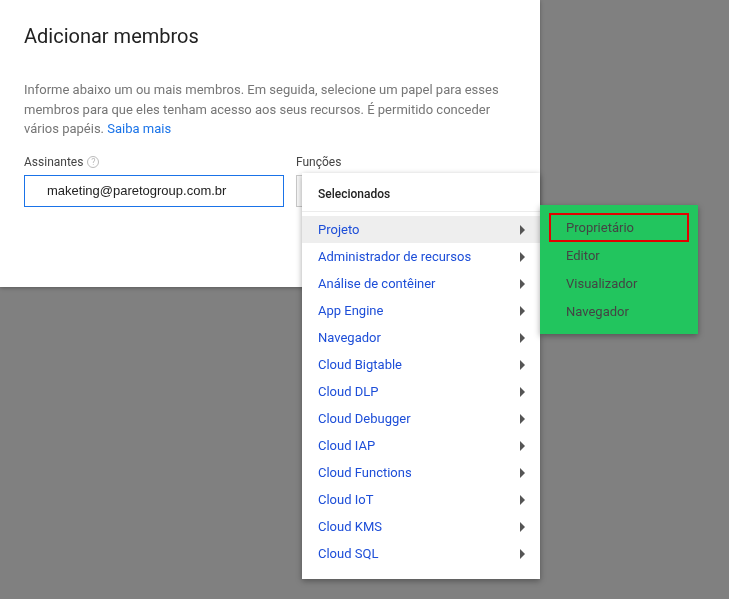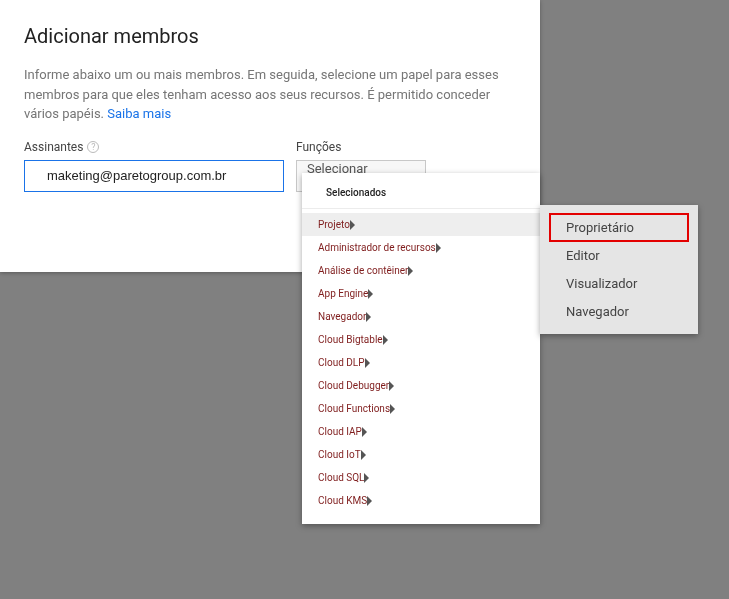--- a/index.html
+++ b/index.html
@@ -17,21 +17,21 @@
       top: 0;
       width: 540px;
       background: #fff;
       box-shadow: 0 1px 4px rgba(0,0,0,0.3);
       padding: 24px 24px 80px 24px;
     }
     .dialog-title {
       font-size: 20px;
       color: #222;
       font-weight: 400;
-      margin-bottom: 17px;
+      margin-bottom: 32px;
     }
     .dialog-desc {
       font-size: 13px;
       line-height: 1.5;
       color: #767676;
       margin-bottom: 16px;
     }
     .dialog-desc a {
       color: #1a73e8;
       text-decoration: none;
@@ -101,44 +101,45 @@
       left: 302px;
       top: 173px;
       width: 238px;
       background: #fff;
       box-shadow: 0 2px 6px rgba(0,0,0,0.35);
       display: flex;
       flex-direction: column;
       padding-bottom: 12px;
     }
     .menu-header {
-      font-size: 10px;
+      font-size: 12px;
       font-weight: 500;
       color: #222;
-      padding: 14px 16px 10px 24px;
+      padding: 14px 16px 10px 16px;
       border-bottom: 1px solid #ececec;
       margin-bottom: 4px;
     }
     .menu-item {
       display: flex;
+      justify-content: space-between;
       align-items: center;
       padding: 6px 14px 6px 16px;
-      font-size: 10px;
-      color: #7f1d1d;
+      font-size: 13px;
+      color: #1d4ed8;
       cursor: pointer;
     }
     .menu-item.hover { background: #eeeeee; }
     .arrow svg { display: block; }
 
     .submenu {
       position: absolute;
       left: 540px;
       top: 205px;
       width: 158px;
-      background: #e5e5e5;
+      background: #22c55e;
       box-shadow: 0 2px 6px rgba(0,0,0,0.35);
       padding: 8px 0;
       display: flex;
       flex-direction: column;
     }
     .submenu-item {
       padding: 6px 16px;
       font-size: 13px;
       color: #444;
       cursor: pointer;
@@ -242,53 +243,53 @@
       </div>
       <div class="menu-item">
         <span>Cloud Debugger</span>
         <span class="arrow">
           <svg width="6" height="10" viewBox="0 0 6 10">
             <path d="M0 0 L5 5 L0 10 Z" fill="#555"></path>
           </svg>
         </span>
       </div>
       <div class="menu-item">
+        <span>Cloud IAP</span>
+        <span class="arrow">
+          <svg width="6" height="10" viewBox="0 0 6 10">
+            <path d="M0 0 L5 5 L0 10 Z" fill="#555"></path>
+          </svg>
+        </span>
+      </div>
+      <div class="menu-item">
         <span>Cloud Functions</span>
         <span class="arrow">
           <svg width="6" height="10" viewBox="0 0 6 10">
             <path d="M0 0 L5 5 L0 10 Z" fill="#555"></path>
           </svg>
         </span>
       </div>
       <div class="menu-item">
-        <span>Cloud IAP</span>
-        <span class="arrow">
-          <svg width="6" height="10" viewBox="0 0 6 10">
-            <path d="M0 0 L5 5 L0 10 Z" fill="#555"></path>
-          </svg>
-        </span>
-      </div>
-      <div class="menu-item">
         <span>Cloud IoT</span>
         <span class="arrow">
           <svg width="6" height="10" viewBox="0 0 6 10">
             <path d="M0 0 L5 5 L0 10 Z" fill="#555"></path>
           </svg>
         </span>
       </div>
       <div class="menu-item">
+        <span>Cloud KMS</span>
+        <span class="arrow">
+          <svg width="6" height="10" viewBox="0 0 6 10">
+            <path d="M0 0 L5 5 L0 10 Z" fill="#555"></path>
+          </svg>
+        </span>
+      </div>
+      <div class="menu-item">
         <span>Cloud SQL</span>
-        <span class="arrow">
-          <svg width="6" height="10" viewBox="0 0 6 10">
-            <path d="M0 0 L5 5 L0 10 Z" fill="#555"></path>
-          </svg>
-        </span>
-      </div>
-      <div class="menu-item">
-        <span>Cloud KMS</span>
         <span class="arrow">
           <svg width="6" height="10" viewBox="0 0 6 10">
             <path d="M0 0 L5 5 L0 10 Z" fill="#555"></path>
           </svg>
         </span>
       </div>
     </div>
 
 </div>
 

